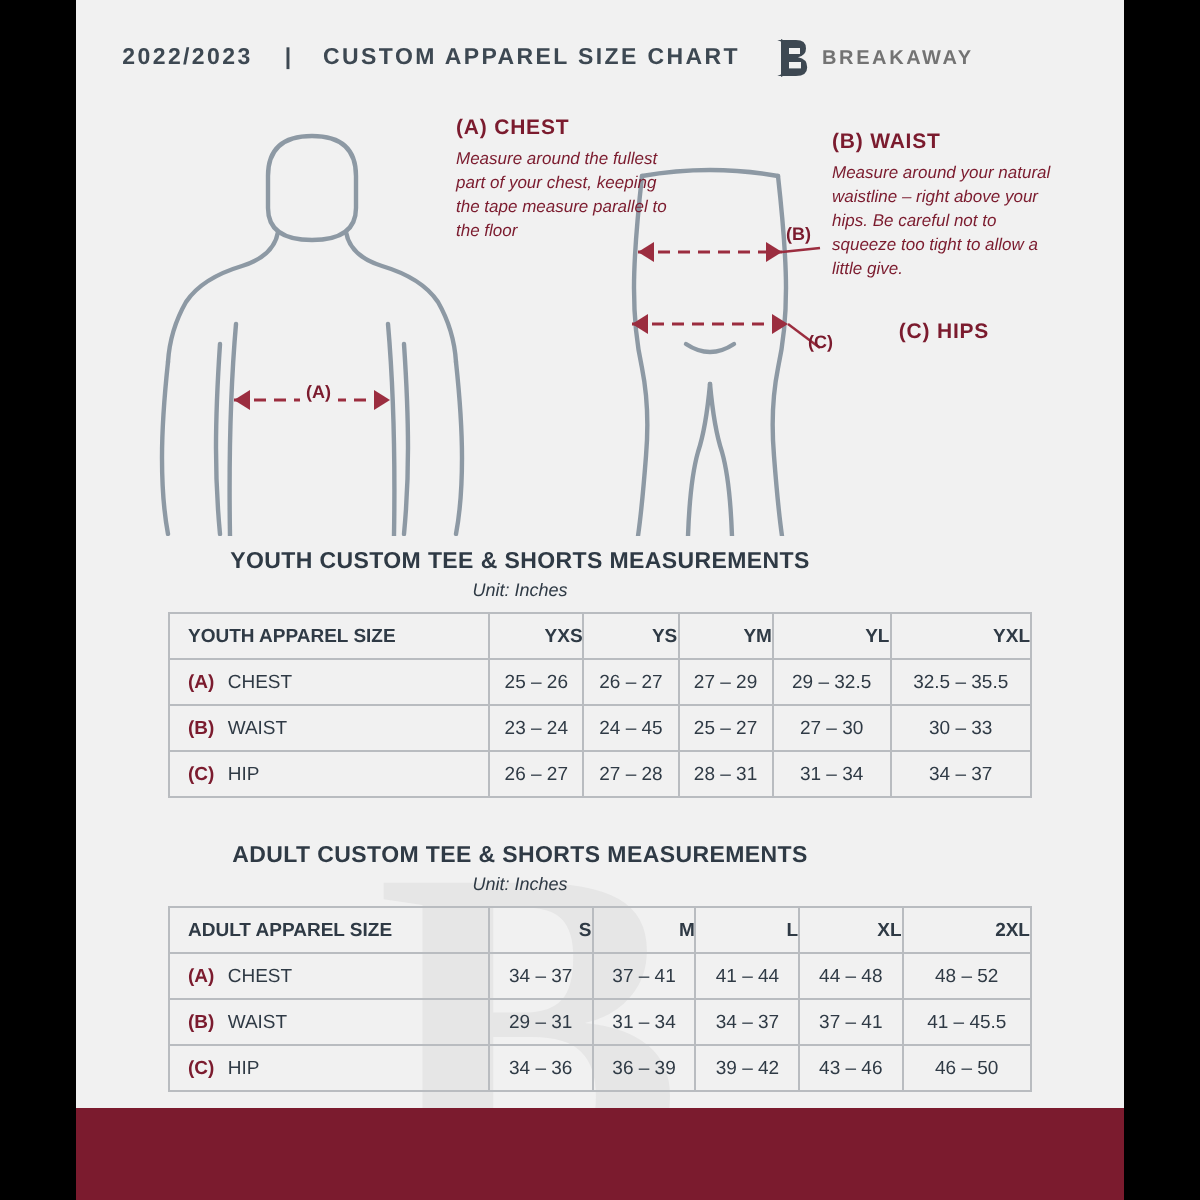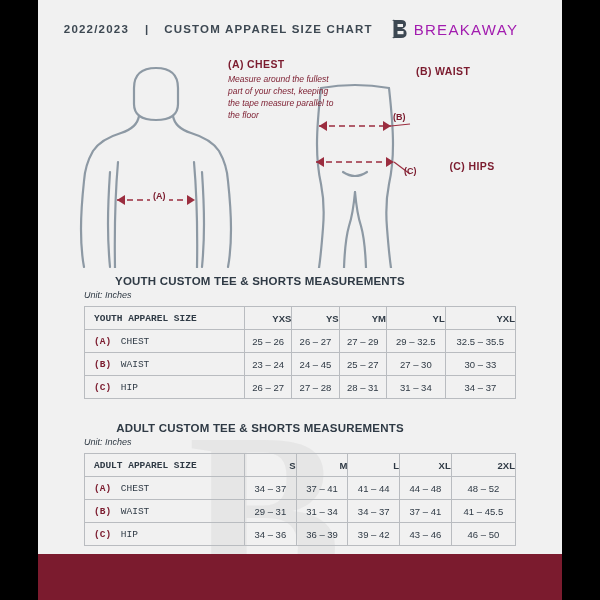--- a/index.html
+++ b/index.html
@@ -30,21 +30,21 @@
     font-size: 230px;
     font-weight: bold;
     color: #e6e6e6;
     line-height: 1;
     user-select: none;
     pointer-events: none;
   }
   
   .header {
     position: absolute;
-    left: 17px; top: 0;
+    left: 0; top: 0;
     width: 472px;
     height: 58px;
     display: flex;
     align-items: center;
     justify-content: center;
   }
   .header-inner {
     display: flex;
     align-items: center;
     gap: 14px;
@@ -64,24 +64,24 @@
   .brand {
     display: flex;
     align-items: center;
     gap: 7px;
   }
   .brand-mark {
     width: 20px;
     height: 22px;
   }
   .brand-name {
-    font-size: 15px;
-    font-weight: normal;
+    font-size: 10px;
+    font-weight: bold;
     letter-spacing: 1.3px;
-    color: #a21caf;
+    color: #737373;
   }
   
   .diagram {
     position: absolute;
     left: 0;
     top: 50px;
     width: 524px;
     height: 218px;
   }
   .callout {
@@ -112,20 +112,21 @@
     width: 352px;
   }
   .sec-title {
     text-align: center;
     font-size: 11.5px;
     font-weight: bold;
     color: #2f3a45;
     letter-spacing: .2px;
   }
   .sec-sub {
+    text-align: center;
     font-size: 9px;
     font-style: italic;
     color: #2f3a45;
     margin-top: 3px;
     margin-bottom: 6px;
   }
   table {
     border-collapse: collapse;
     width: 432px;
     background: transparent;
@@ -135,21 +136,20 @@
     height: 22px;
     font-size: 9.5px;
     color: #2f3a45;
     text-align: center;
     padding: 0;
   }
   th.rowhead, td.rowhead {
     text-align: left;
     padding-left: 9px;
     width: 150px;
-    font-family: Liberation Mono, monospace;
   }
   th {
     font-weight: bold;
     font-size: 9.5px;
     text-align: right;
   }
   th.rowhead { font-weight: bold; }
   .lbl {
     color: #7b1b2e;
     font-weight: bold;
@@ -248,20 +248,21 @@
     <div style="position:absolute;left:112px;top:141px;font-size:9px;font-weight:bold;color:#7b1b2e;background:#f1f1f1;padding:0 3px;">(A)</div>
     <div style="position:absolute;left:355px;top:62px;font-size:9px;font-weight:bold;color:#7b1b2e;">(B)</div>
     <div style="position:absolute;left:366px;top:116px;font-size:9px;font-weight:bold;color:#7b1b2e;">(C)</div>
 
     <div class="callout" id="callout-chest">
       <div class="c-title">(A) CHEST</div>
       <div class="c-body">Measure around the fullest part of your chest, keeping the tape measure parallel to the floor</div>
     </div>
     <div class="callout" id="callout-waist">
       <div class="c-title">(B) WAIST</div>
+      <div class="c-body">Measure around your natural waistline – right above your hips. Be careful not to squeeze too tight to allow a little give.</div>
     </div>
     <div class="callout" id="callout-hips">
       <div class="c-title">(C) HIPS</div>
     </div>
   </div>
 
   <div class="section" style="top:275px;">
     <div class="sec-title">YOUTH CUSTOM TEE &amp; SHORTS MEASUREMENTS</div>
     <div class="sec-sub">Unit: Inches</div>
     <table>

